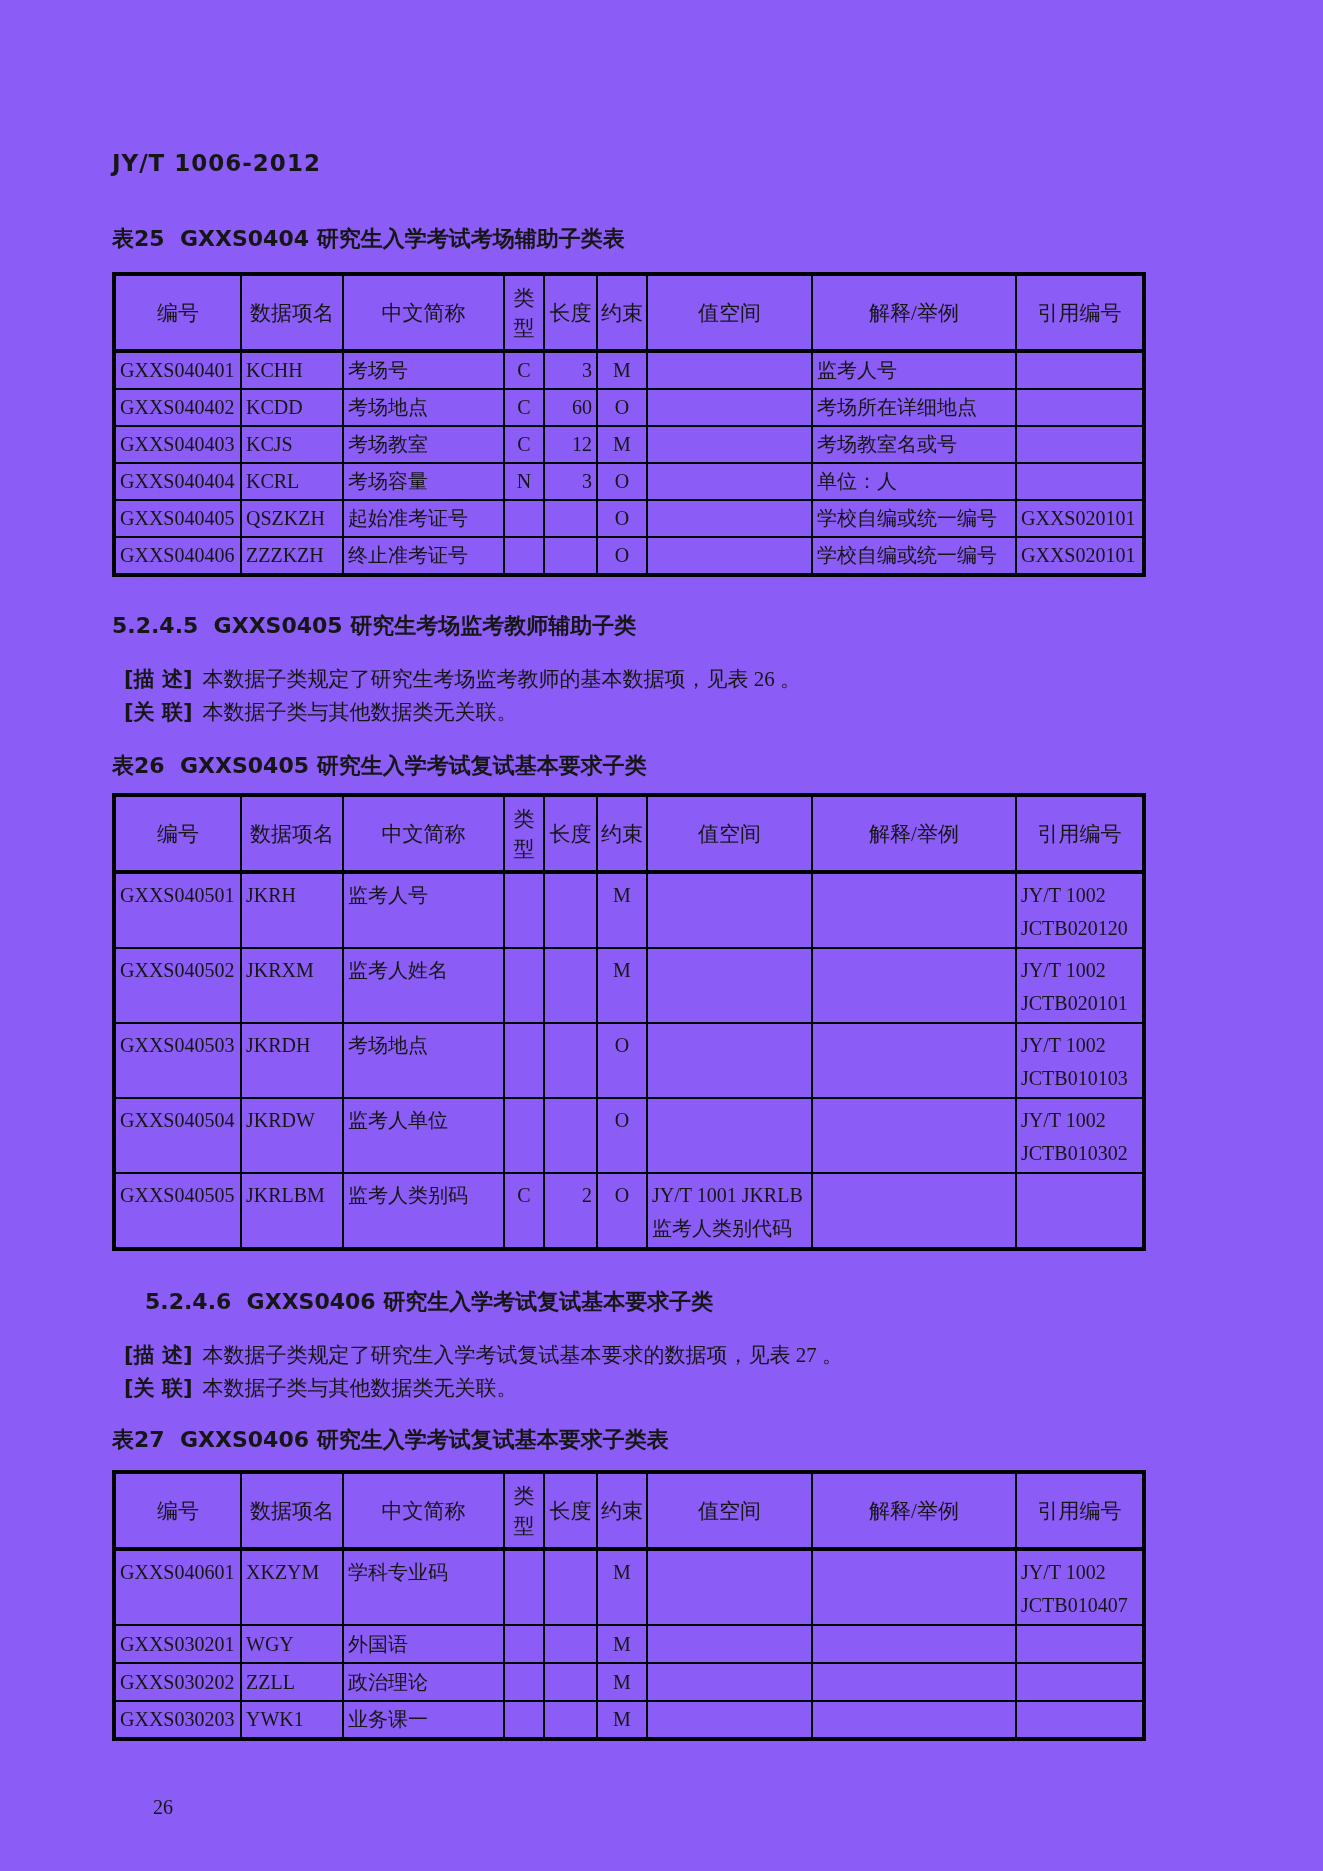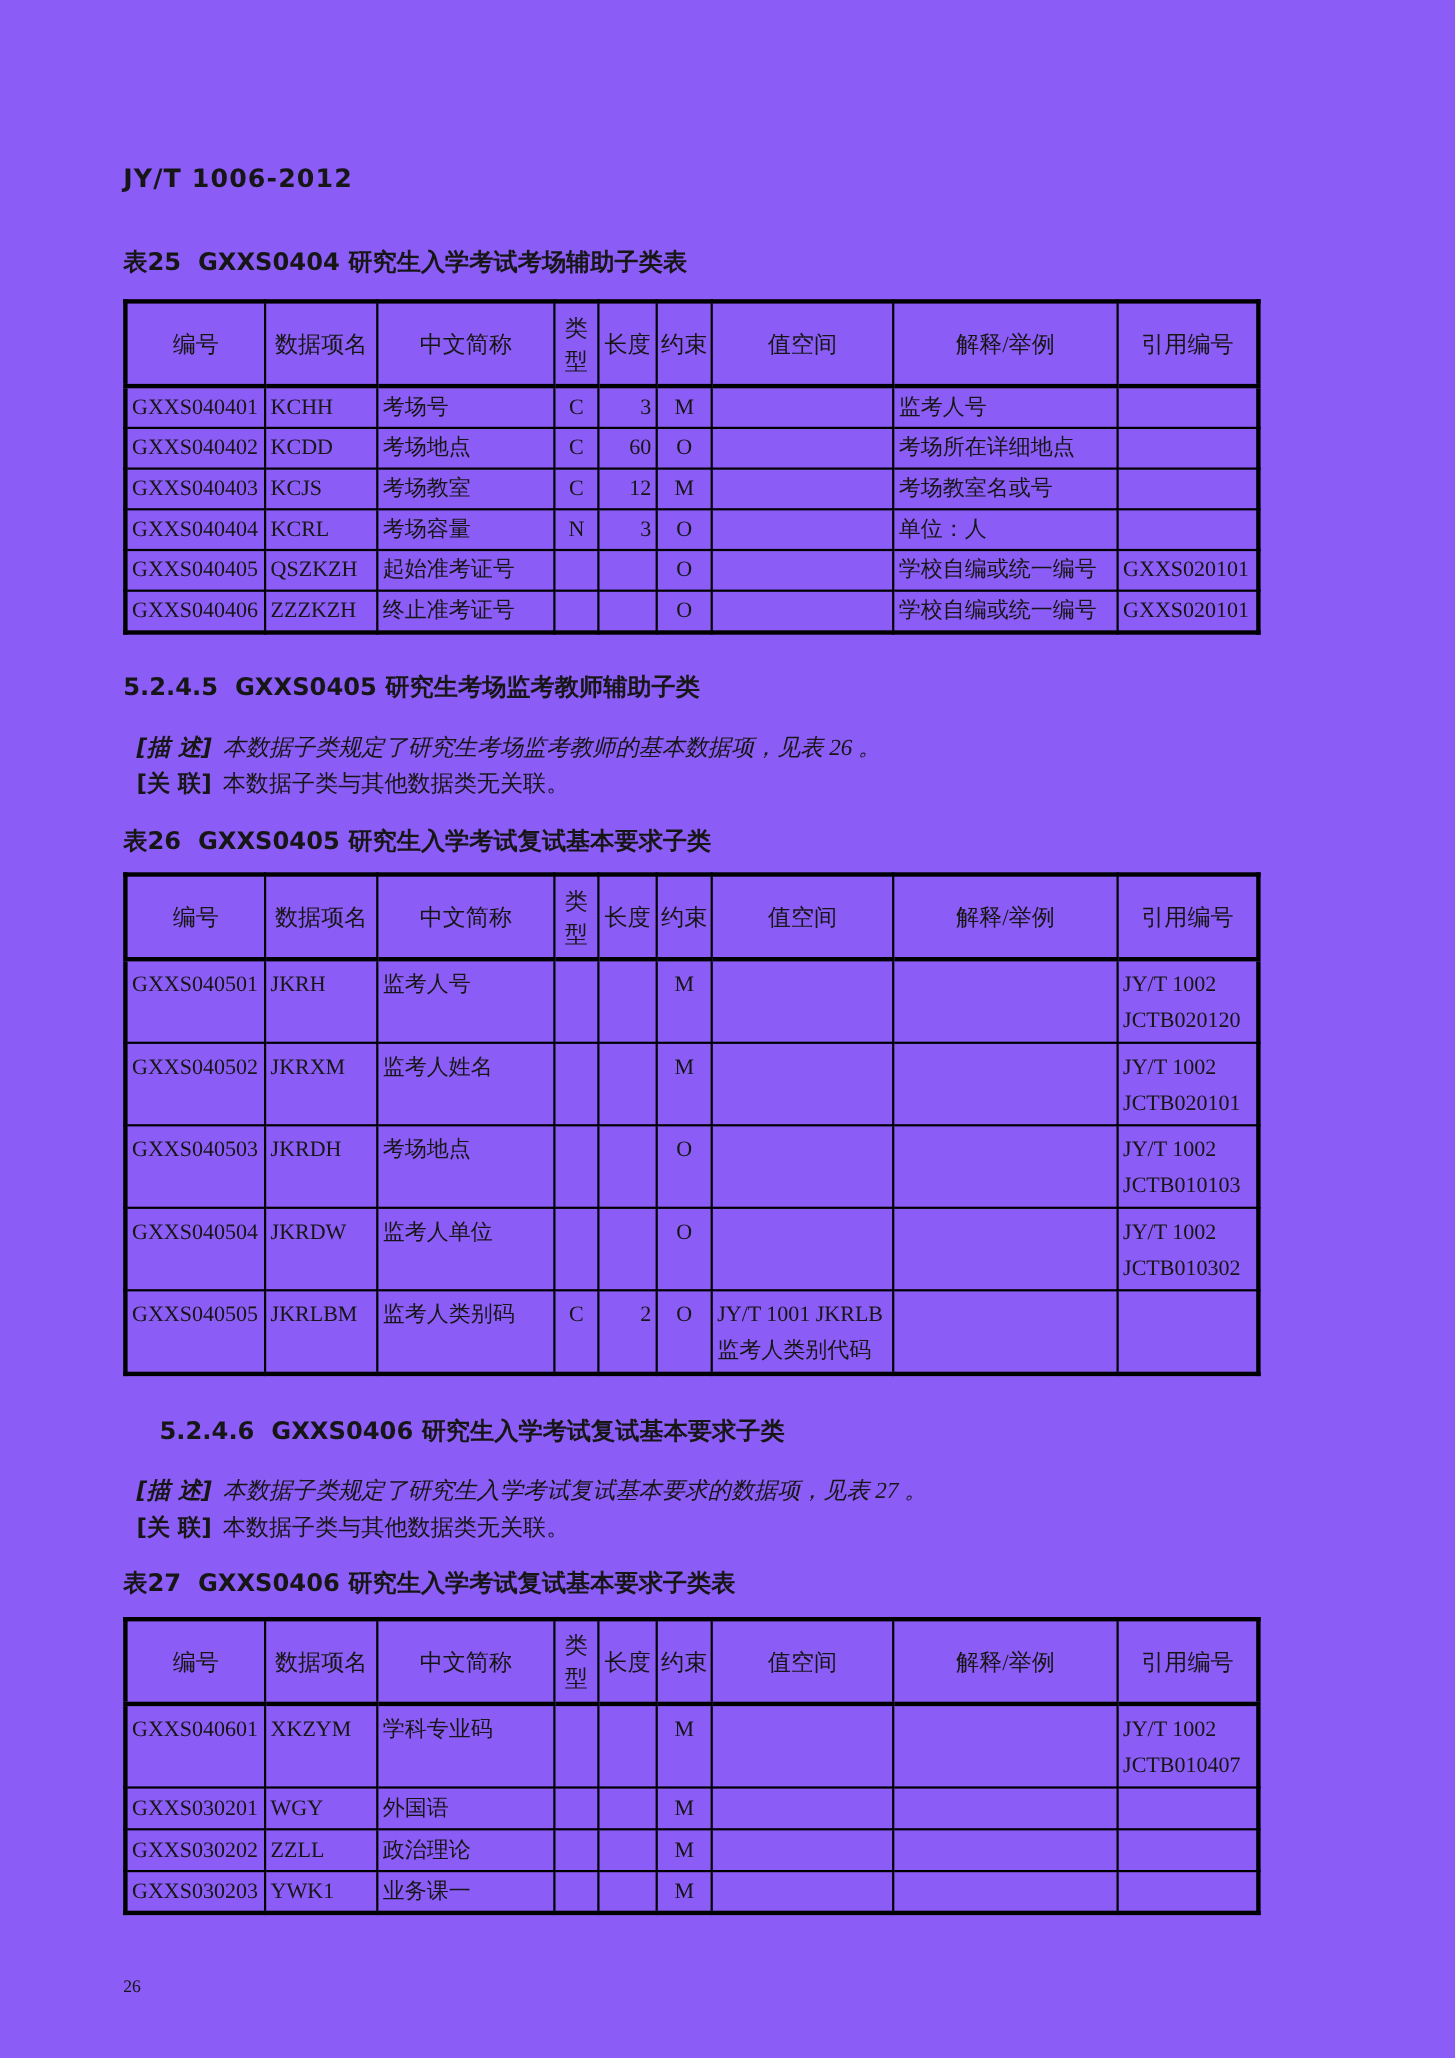--- a/index.html
+++ b/index.html
@@ -24,21 +24,21 @@
   .sec-heading{
     font-family:"DejaVu Sans","Liberation Sans",sans-serif;
     font-weight:bold;font-size:22px;line-height:30px;margin:0;
     white-space:pre-wrap;
   }
   .h5245{margin-top:34px;}
   .h5246{margin-top:36px;margin-left:33px;}
   .para{
     margin:0;padding-left:12px;font-size:21px;line-height:33px;
   }
-  .para-first{margin-top:22px;font-style:italic;}
+  .para-first{margin-top:22px;}
   .para-label{
     font-family:"DejaVu Sans","Liberation Sans",sans-serif;
     font-weight:bold;margin-right:10px;
   }
   table.tbl{
     border-collapse:collapse;table-layout:fixed;width:1030px;
     border:4px solid #000;
   }
   .mt-t25{margin-top:18px;}
   .mt-t26{margin-top:12px;}
@@ -67,21 +67,21 @@
   thead .c0,thead .c1,thead .c2,thead .c4,thead .c6,thead .c7,thead .c8{
     text-align:center;padding-left:2px;padding-right:2px;
   }
   
   #table25 tbody td{height:35px;vertical-align:middle;}
   #table26 tbody td{height:69px;vertical-align:top;padding-top:5px;line-height:33px;}
   #table26 tbody tr:last-child td{height:73px;}
   #table27 tbody td{height:38px;vertical-align:middle;}
   #table27 tbody tr:first-child td{height:71px;vertical-align:top;padding-top:5px;line-height:33px;}
   .page-num{
-    font-size:16px;margin-top:52px;line-height:28px;
+    font-size:20px;margin-top:52px;line-height:28px;margin-left:41px;
   }
 </style>
 </head>
 <body>
 
 <div class="page">
 
   <div class="doc-code">JY/T 1006-2012</div>
 
   <div class="tbl-title t25-title">表25  GXXS0404 研究生入学考试考场辅助子类表</div>

